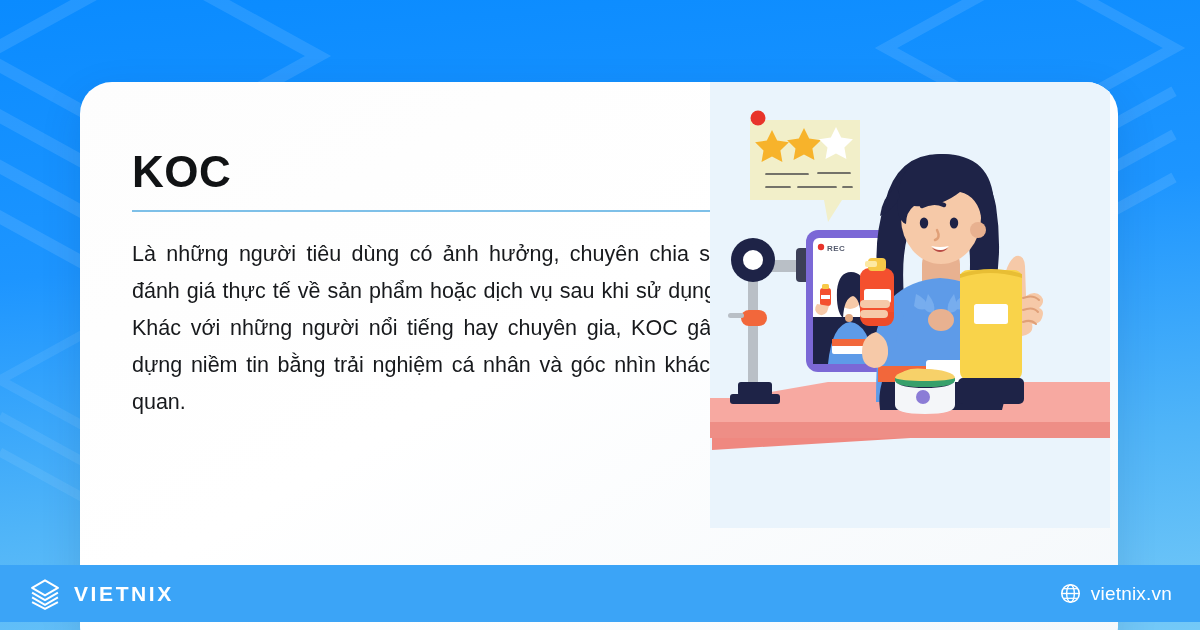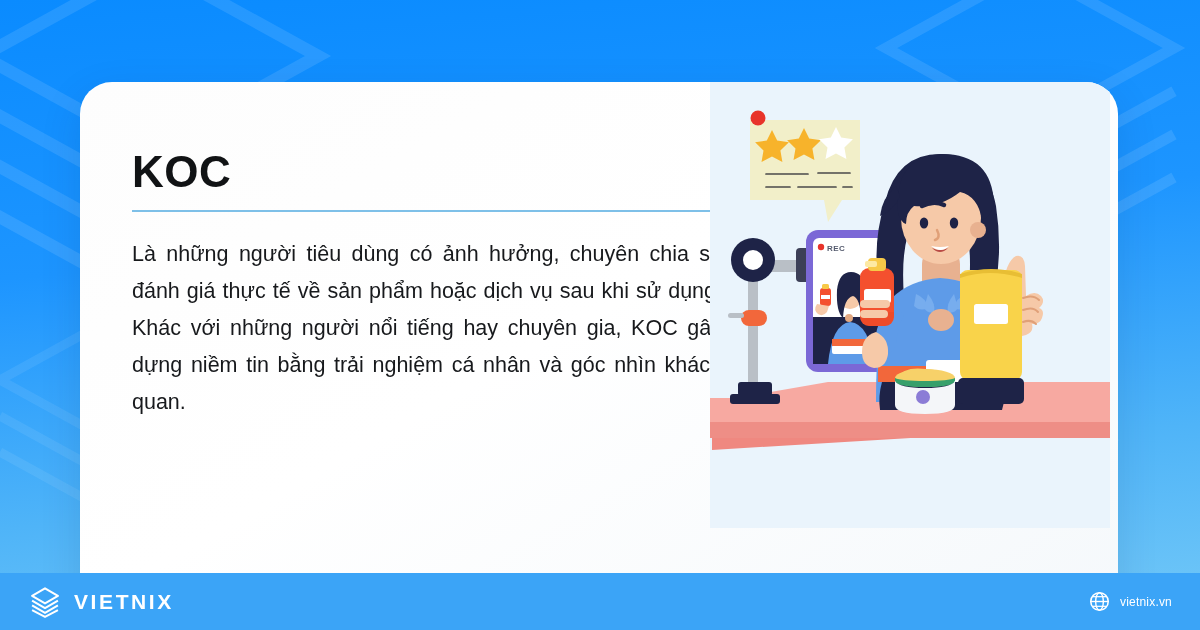--- a/index.html
+++ b/index.html
@@ -56,33 +56,33 @@
     color:#17191c;
     text-align:justify;
   }
 
   
   .card-right { position:relative; flex:1;text-align:center; }
   .illus { position:absolute; left:-10px; top:0; }
 
   
   .footer {
-    position:absolute; left:0; bottom:0; width:1200px; height:57px;
+    position:absolute; left:0; bottom:8px; width:1200px; height:57px;
     background:#3ba4f7;
     display:flex; align-items:center;
     padding:0 28px;
   }
   .brand { display:flex; align-items:center; gap:12px; }
   .brand-name {
     color:#fff; font-size:21px; font-weight:bold;
     letter-spacing:2.6px;
   }
   .footer-spacer { flex:1; }
   .site { display:flex; align-items:center; gap:10px; }
-  .site-url { color:#fff; font-size:12px; letter-spacing:.2px; }
+  .site-url { color:#fff; font-size:19px; letter-spacing:.2px; }
 </style>
 </head>
 <body>
 
 <div class="bg">
 
   <div class="bg-wm wm-tl">
     <svg width="420" height="420" viewBox="0 0 100 100">
       <g fill="none" stroke="#ffffff" stroke-width="3">
         <path d="M50 8 L90 30 L50 52 L10 30 Z"></path>

